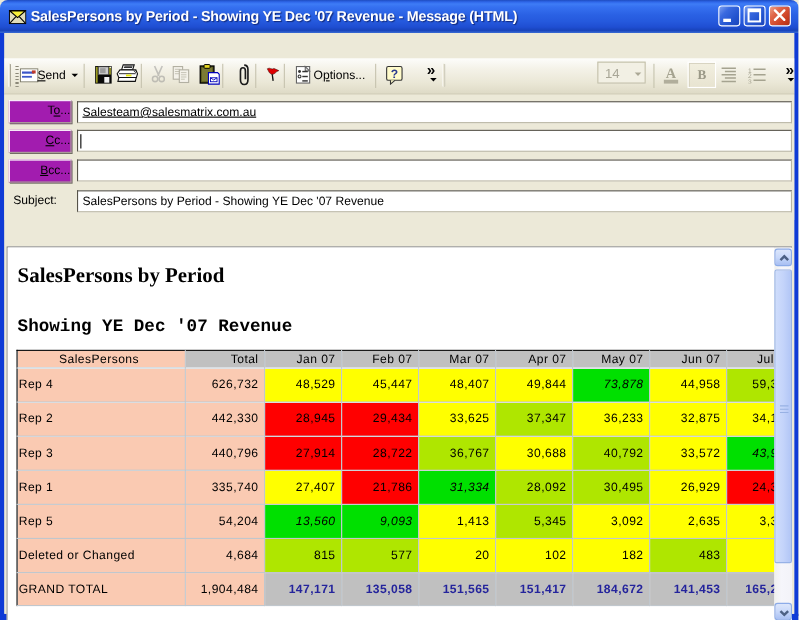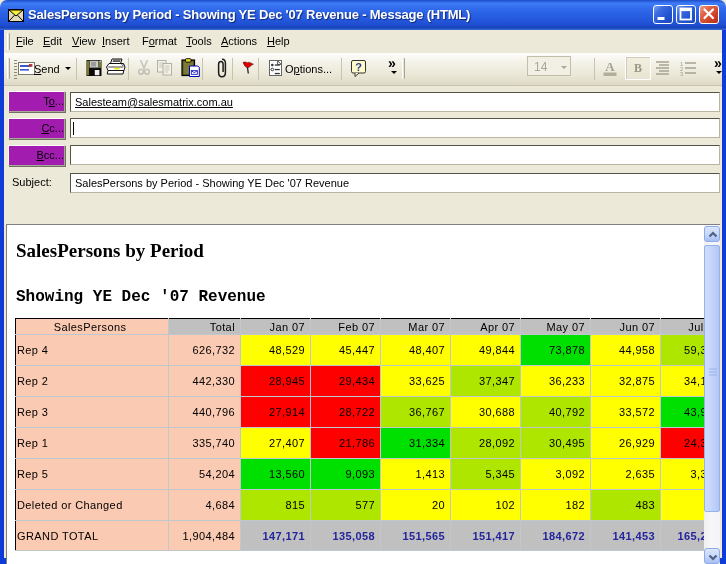--- a/index.html
+++ b/index.html
@@ -61,21 +61,21 @@
   table.data td { border:1px solid #c0c7cd; padding:0 5px 0 1px; white-space:nowrap; overflow:hidden; }
   table.data td:last-child { padding-right:10px; }
   tr.hdr td { height:16px; border-top:1px solid #000; }
   table.data td:first-child { border-left:1px solid #000; }
   td.num { text-align:right; }
   tr.row td { height:31px; }
   tr.gt td { height:30px; }
   td.S { background:#facab2; }
   td.H { background:#c0c0c0; text-align:right; }
   td.Y { background:#ffff00; text-align:right; }
-  td.G { background:#00e000; text-align:right; }
+  td.G { background:#00e000; text-align:right;font-style:italic; }
   td.C { background:#afe600; text-align:right; }
   td.R { background:#ff0000; text-align:right; }
   td.GT { background:#c0c0c0; text-align:right; color:#24249c; font-weight:bold; }
 
   
   .sbtn { position:absolute; width:16px; height:16px; border:1px solid #8cabe8; border-radius:3px;
     background:linear-gradient(180deg,#dce6fb 0%,#c8d8fa 50%,#b4c9f6 80%,#a9bff2 100%); }
   .sbtn svg { position:absolute; left:2px; top:2px; }
   #vtrack { position:absolute; left:697px; top:0; width:16px; height:340px; background:linear-gradient(90deg,#f0f0ee,#f6f6fb 40%,#f3f3f8); }
   #vthumb { position:absolute; left:697px; top:20px; width:16px; height:267px; border:1px solid #97b2e6; border-radius:2px;
@@ -111,31 +111,20 @@
         <svg width="18" height="17">
           <path d="M4.5 3.5 L13 12 M13 3.5 L4.5 12" stroke="#fff" stroke-width="2.2" stroke-linecap="round"></path>
         </svg>
       </div>
   </div>
   <div id="borderL"></div>
     <div id="borderR"></div>
     <div id="borderB"></div>
   <div id="client"></div>
 
-  <div id="menubar">
-    <div class="thandle" style="left:3px;top:3px;height:17px"></div>
-    <div class="mitem" style="left:12px"><u>F</u>ile</div>
-    <div class="mitem" style="left:39px"><u>E</u>dit</div>
-    <div class="mitem" style="left:68px"><u>V</u>iew</div>
-    <div class="mitem" style="left:98px"><u>I</u>nsert</div>
-    <div class="mitem" style="left:138px">F<u>o</u>rmat</div>
-    <div class="mitem" style="left:182px"><u>T</u>ools</div>
-    <div class="mitem" style="left:217px"><u>A</u>ctions</div>
-    <div class="mitem" style="left:263px"><u>H</u>elp</div>
-  </div>
 
   <div id="toolbar">
     <div class="thandle" style="left:3px"></div>
 
     <div style="position:absolute;left:10px;top:7px;width:3px;height:19px;background:repeating-linear-gradient(180deg,#8b8878 0,#8b8878 1px,transparent 1px,transparent 3px)"></div>
     <svg class="ticon" style="left:14px;top:9px" width="17" height="13" viewBox="0 0 17 13">
       <rect x="0.5" y="0.5" width="16" height="12" fill="#fff" stroke="#7b7966"></rect>
       <rect x="2" y="3" width="11" height="2" fill="#3c57c8"></rect>
       <rect x="2" y="7" width="9" height="1.6" fill="#3c57c8"></rect>
       <rect x="11" y="2" width="3.4" height="2.8" fill="#c03a2b"></rect>
@@ -213,21 +202,21 @@
 
     <svg class="ticon" style="left:346px;top:6px" width="18" height="19" viewBox="0 0 18 19">
       <rect x="1.5" y="1.5" width="14" height="12.5" rx="1.5" fill="#fffbca" stroke="#333"></rect>
       <path d="M5 14 L5 17.5 L9 14" fill="#fffbca" stroke="#333"></path>
       <text x="8.5" y="11.5" font-size="11" font-weight="bold" text-anchor="middle" fill="#2b3a8e" font-family="Liberation Sans">?</text>
     </svg>
     <div class="tlabel" style="left:384px;top:2px;font-weight:bold;font-size:14px">»</div>
     <div style="position:absolute;left:387px;top:18px;width:0;height:0;border:3px solid transparent;border-top-color:#000"></div>
     <div class="thandle" style="left:398px"></div>
 
-    <div class="combo" style="left:523px;width:44px;top:3px;height:20px">
+    <div class="combo" style="left:539px;width:44px;top:3px;height:20px">
         <span style="position:absolute;left:6px;top:3px;font-size:12px">14</span>
         <span class="ar"></span>
       </div>
     <div class="tsep" style="left:590px"></div>
 
     <svg class="ticon" style="left:596px;top:6px" width="20" height="19" viewBox="0 0 20 19">
       <text x="10" y="12" font-size="13" font-weight="bold" text-anchor="middle" fill="#a5a390" font-family="Liberation Serif">A</text>
       <rect x="3.5" y="13.5" width="13" height="3.5" fill="#b1ae9c"></rect>
     </svg>
 

